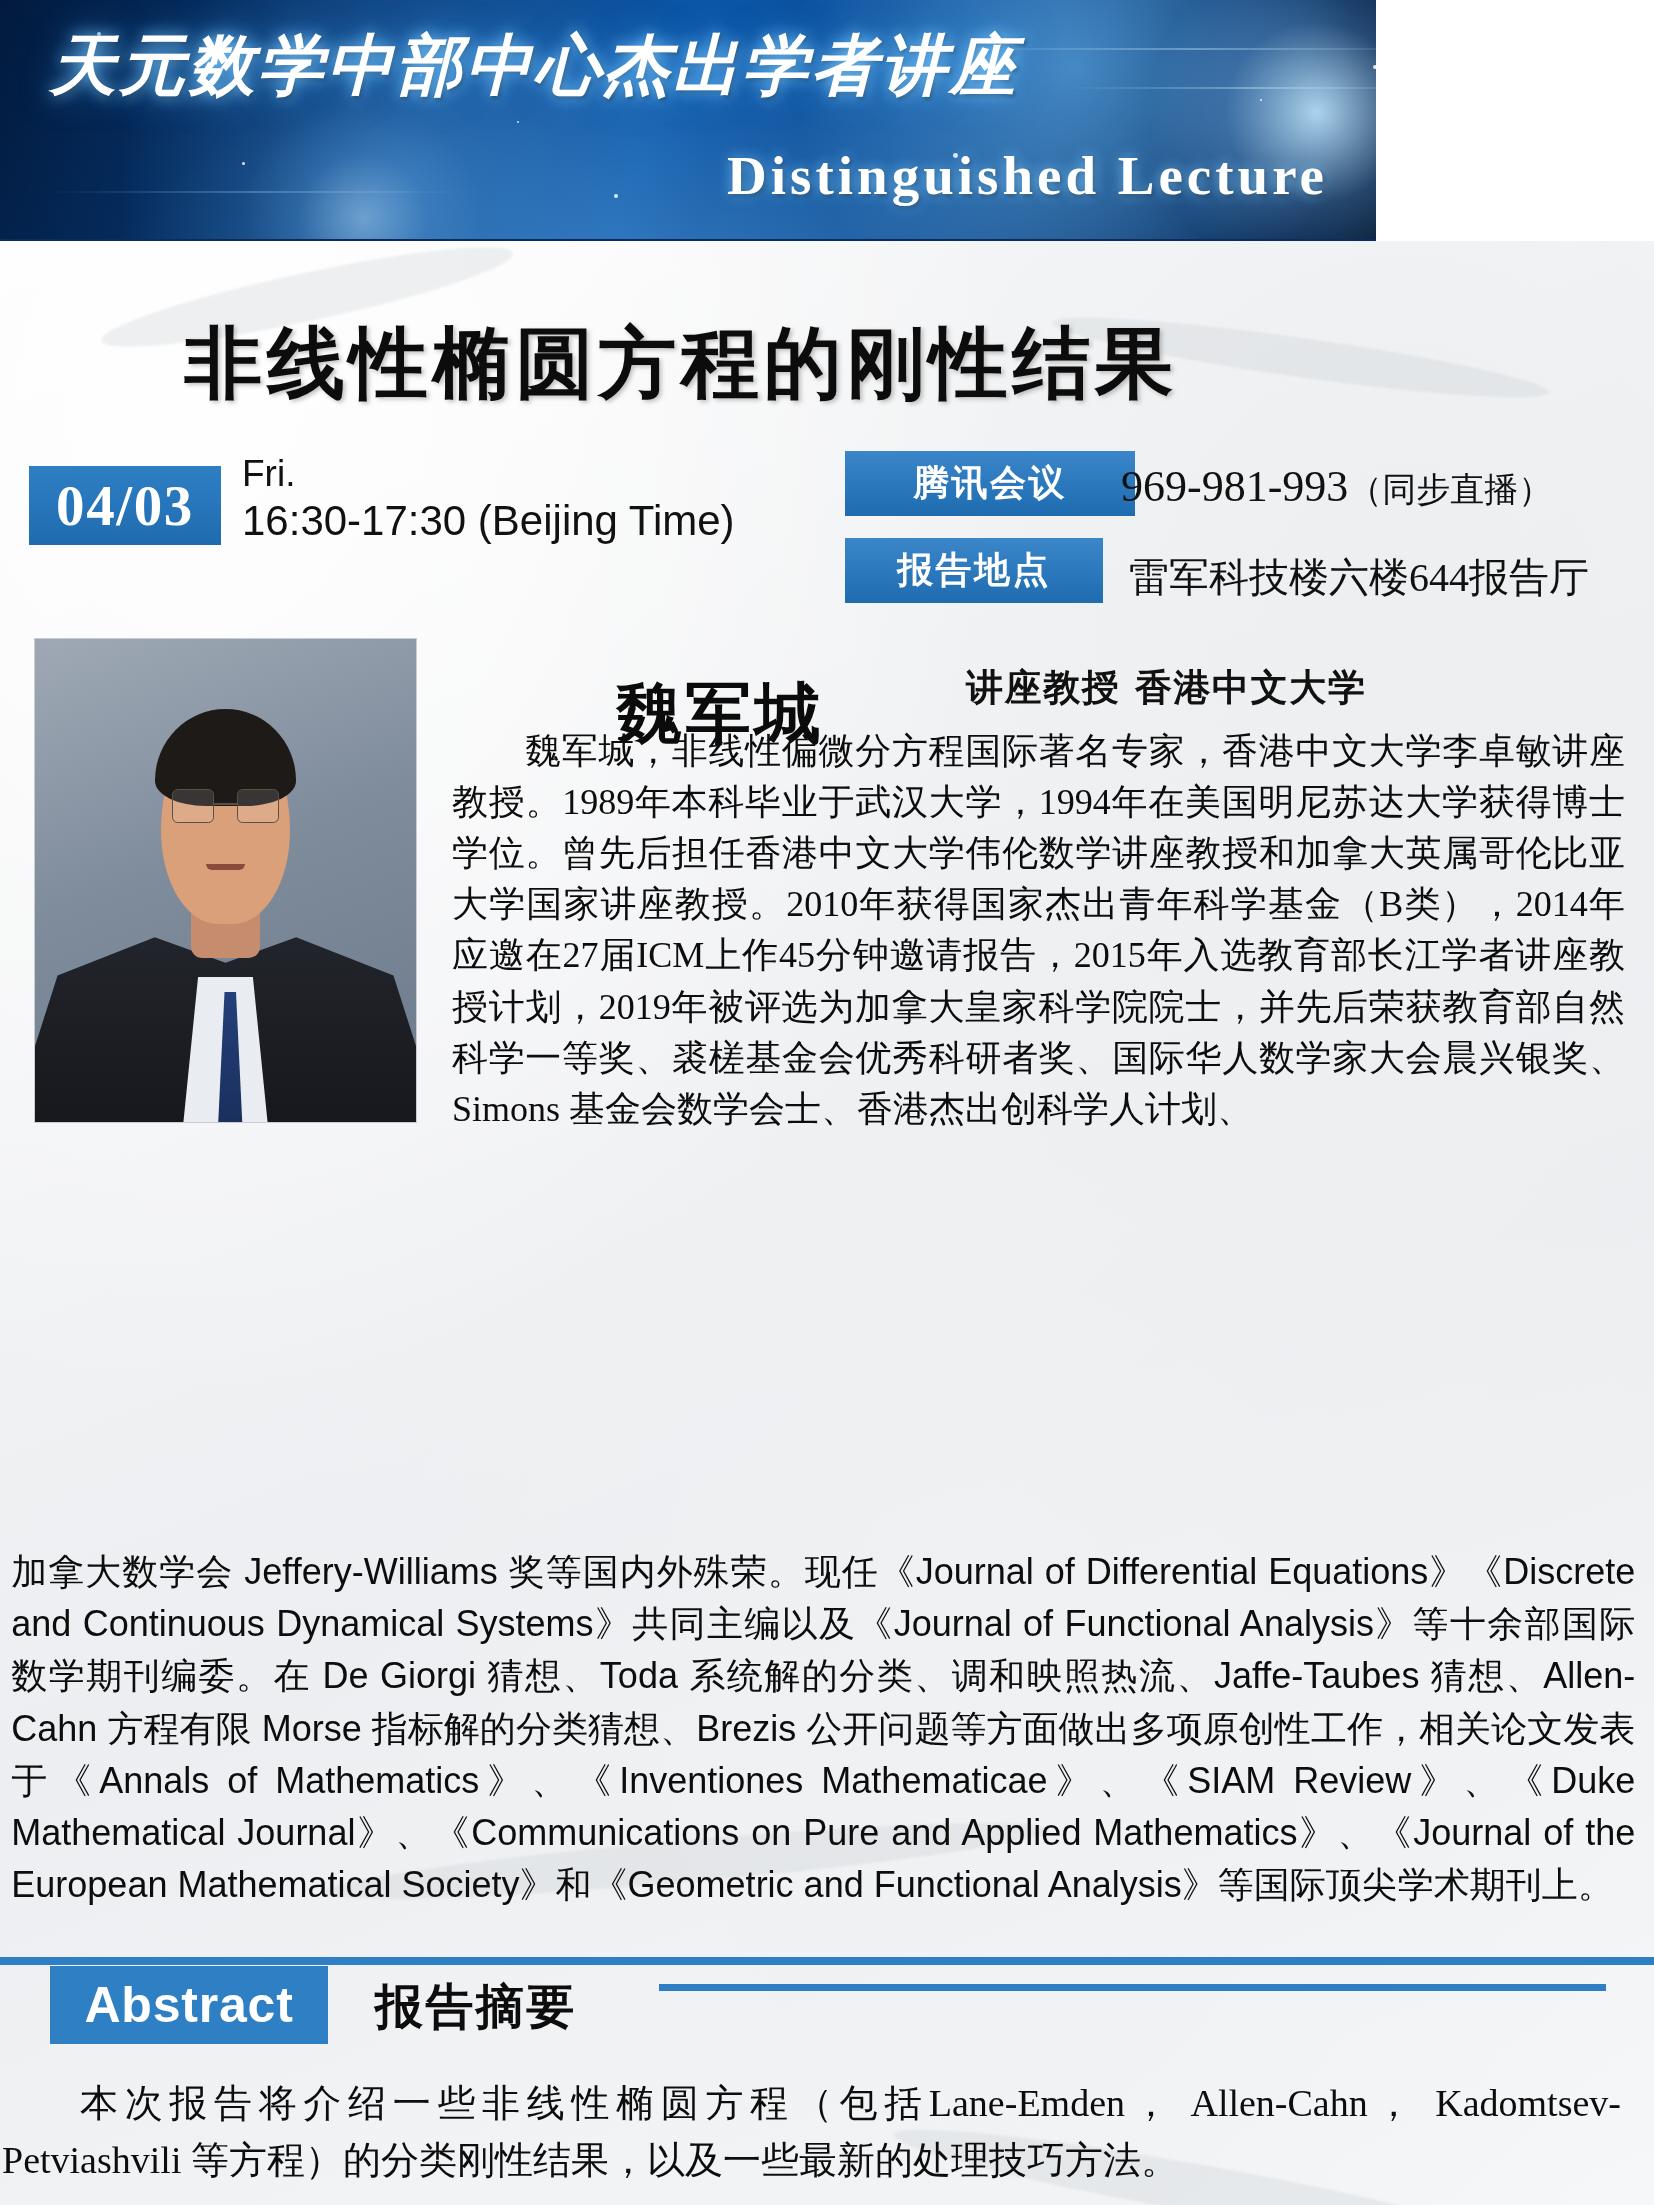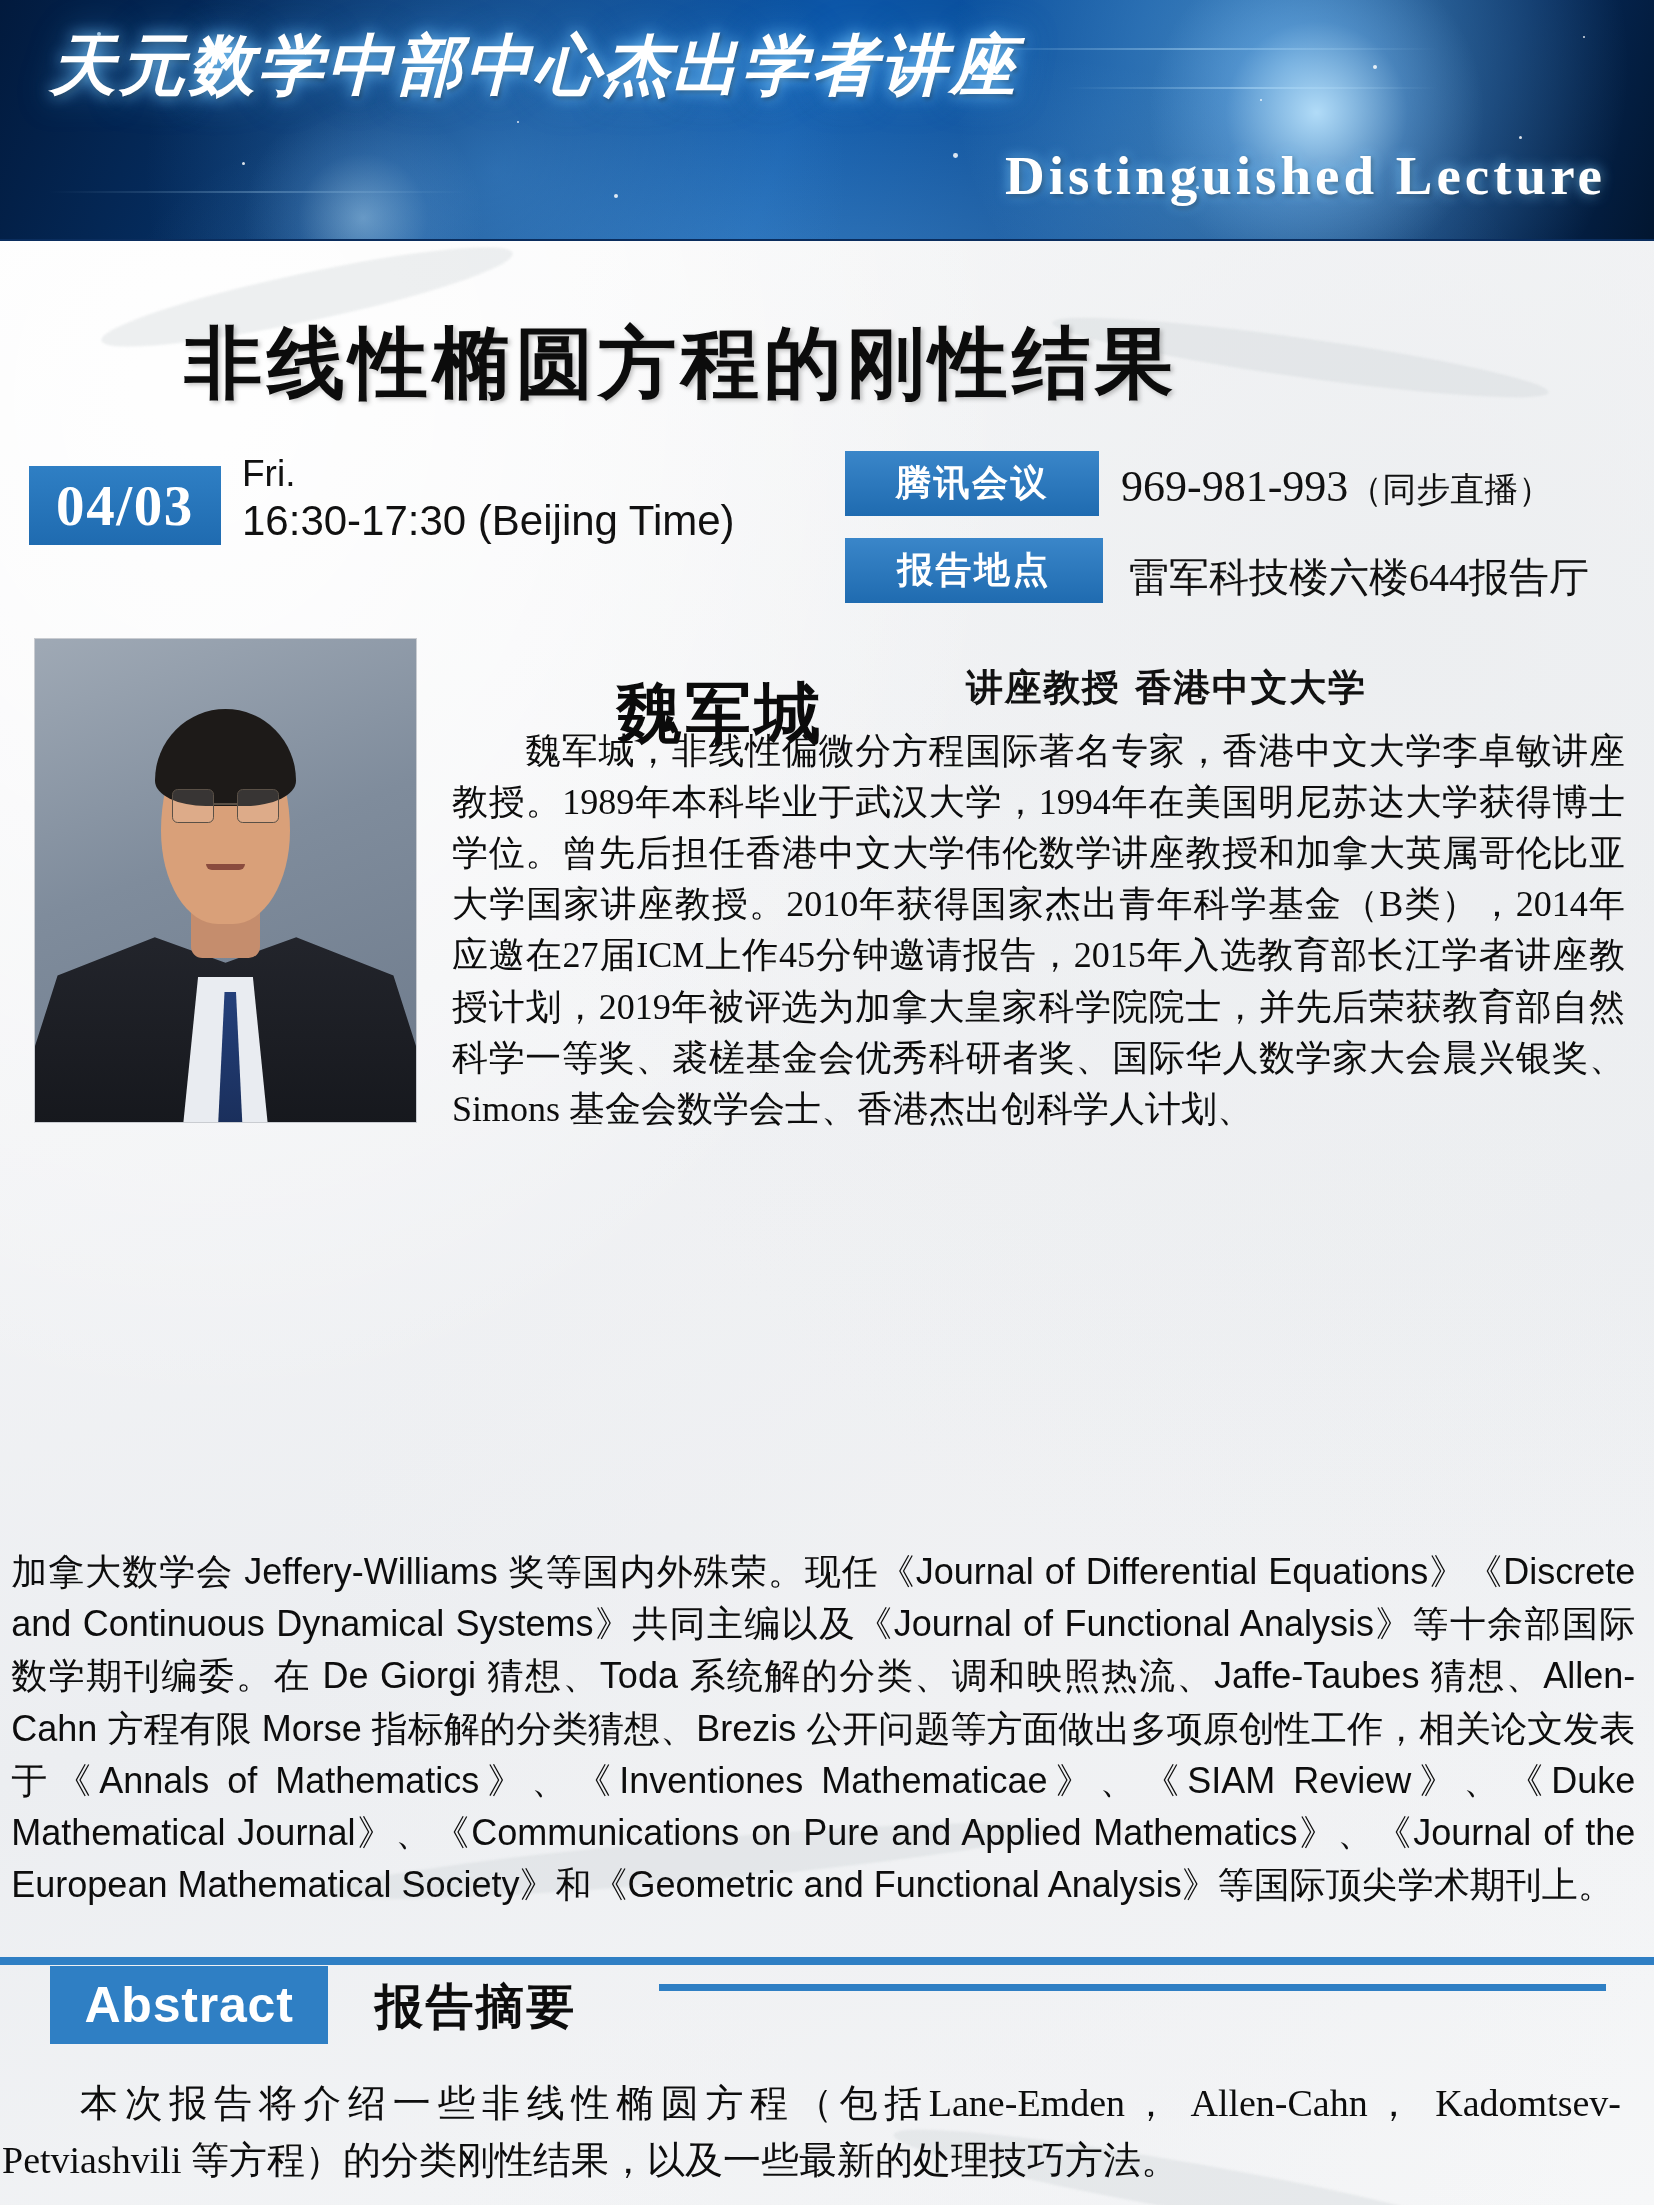--- a/index.html
+++ b/index.html
@@ -9,21 +9,21 @@
     height: 2205px;
     font-family: "Liberation Serif", serif;
     background: #ffffff;
     position: relative;
     overflow: hidden;
   }
 
   
   .banner {
     position: relative;
-    width: 1654px;
+    width: 1376px;
     height: 241px;
     background:
       radial-gradient(circle at 78% 28%, rgba(120,200,255,0.55) 0%, rgba(120,200,255,0.0) 26%),
       radial-gradient(circle at 30% 72%, rgba(90,170,240,0.35) 0%, rgba(90,170,240,0.0) 30%),
       radial-gradient(ellipse at 50% 120%, rgba(160,220,255,0.25) 0%, rgba(0,0,0,0) 60%),
       linear-gradient(110deg, #021a3d 0%, #073a77 26%, #0d57a8 48%, #0a4a93 66%, #052a5c 88%, #021630 100%);
     overflow: hidden;
     border-bottom: 2.4px solid #0a2d5e;
   }
   .banner .star {
@@ -139,21 +139,21 @@
     background: linear-gradient(180deg, #3a86c9 0%, #1f6bb0 100%);
     color: #ffffff;
     font-family: "DejaVu Sans", sans-serif;
     font-weight: bold;
     font-size: 36px;
     display: flex;
     align-items: center;
     justify-content: center;
     letter-spacing: 2.4px;
   }
-  #tag-meeting { left: 845px; top: 210px; width: 254px; height: 65px; }
+  #tag-meeting { left: 845px; top: 210px; width: 290px; height: 65px; }
   #tag-venue   { left: 845px; top: 297px; width: 258px; height: 65px; }
 
   .tag-value {
     position: absolute;
     font-family: "Liberation Serif", serif;
     color: #111111;
     white-space: nowrap;
   }
   #meeting-value { left: 1121px; top: 220px; font-size: 44px; }
   #meeting-value .sub { font-size: 34px; }

